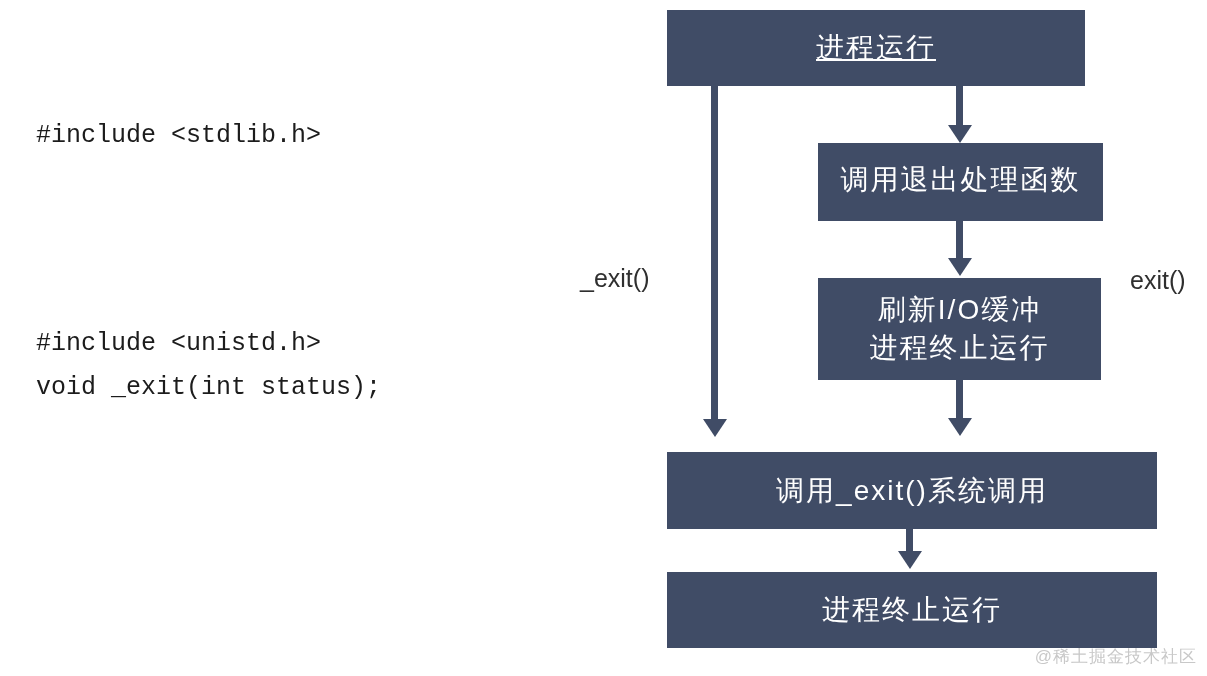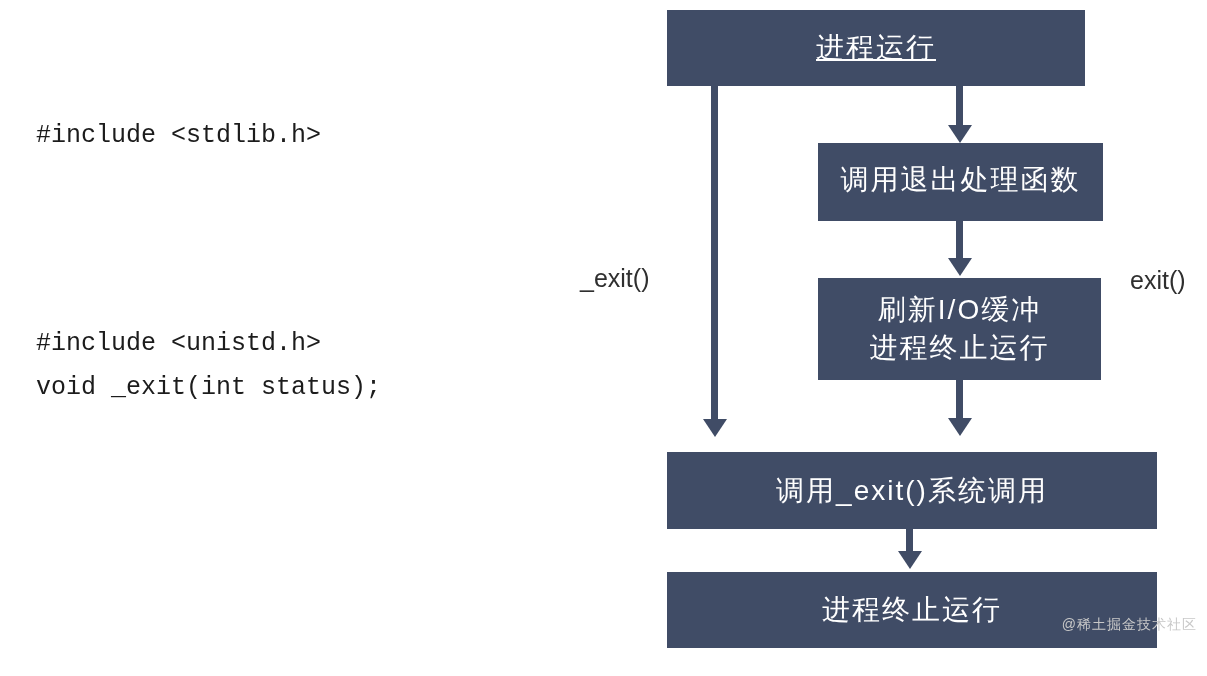--- a/index.html
+++ b/index.html
@@ -61,22 +61,22 @@
     position:absolute;
     font-size:25px;
     color:var(--label-color);
   }
   .edge-label.left{left:580px;top:264px;width:100px;text-align:left;}
   .edge-label.right{left:1130px;top:266px;width:80px;text-align:left;}
   
   .watermark{
     position:absolute;
     right:10px;
-    top:616px;
-    font-size:14px;
+    top:645px;
+    font-size:17px;
     letter-spacing:1px;
     color:var(--watermark-color);
   }
 </style>
 </head>
 <body>
 
 <div class="stage">
 
   <div class="code-line" style="top:118px;">#include &lt;stdlib.h&gt;</div>

